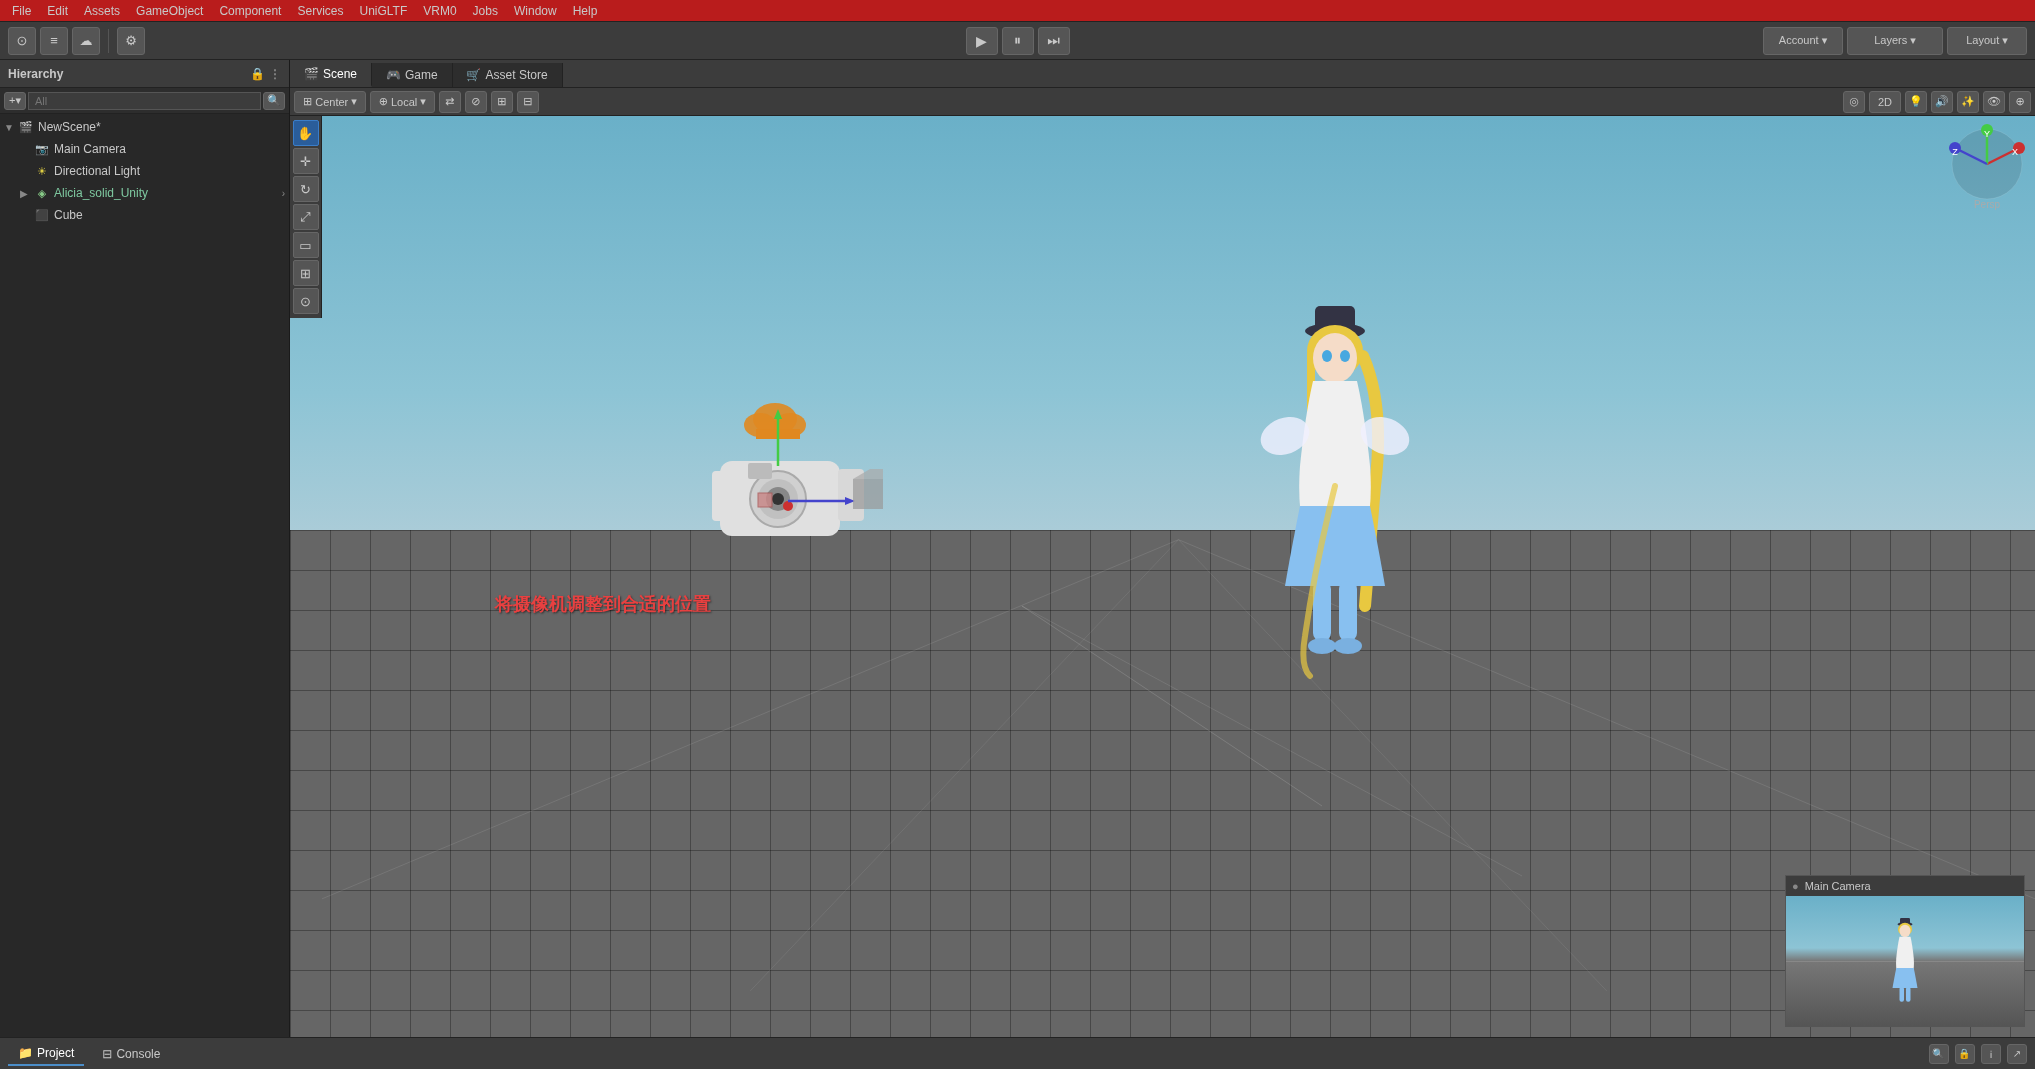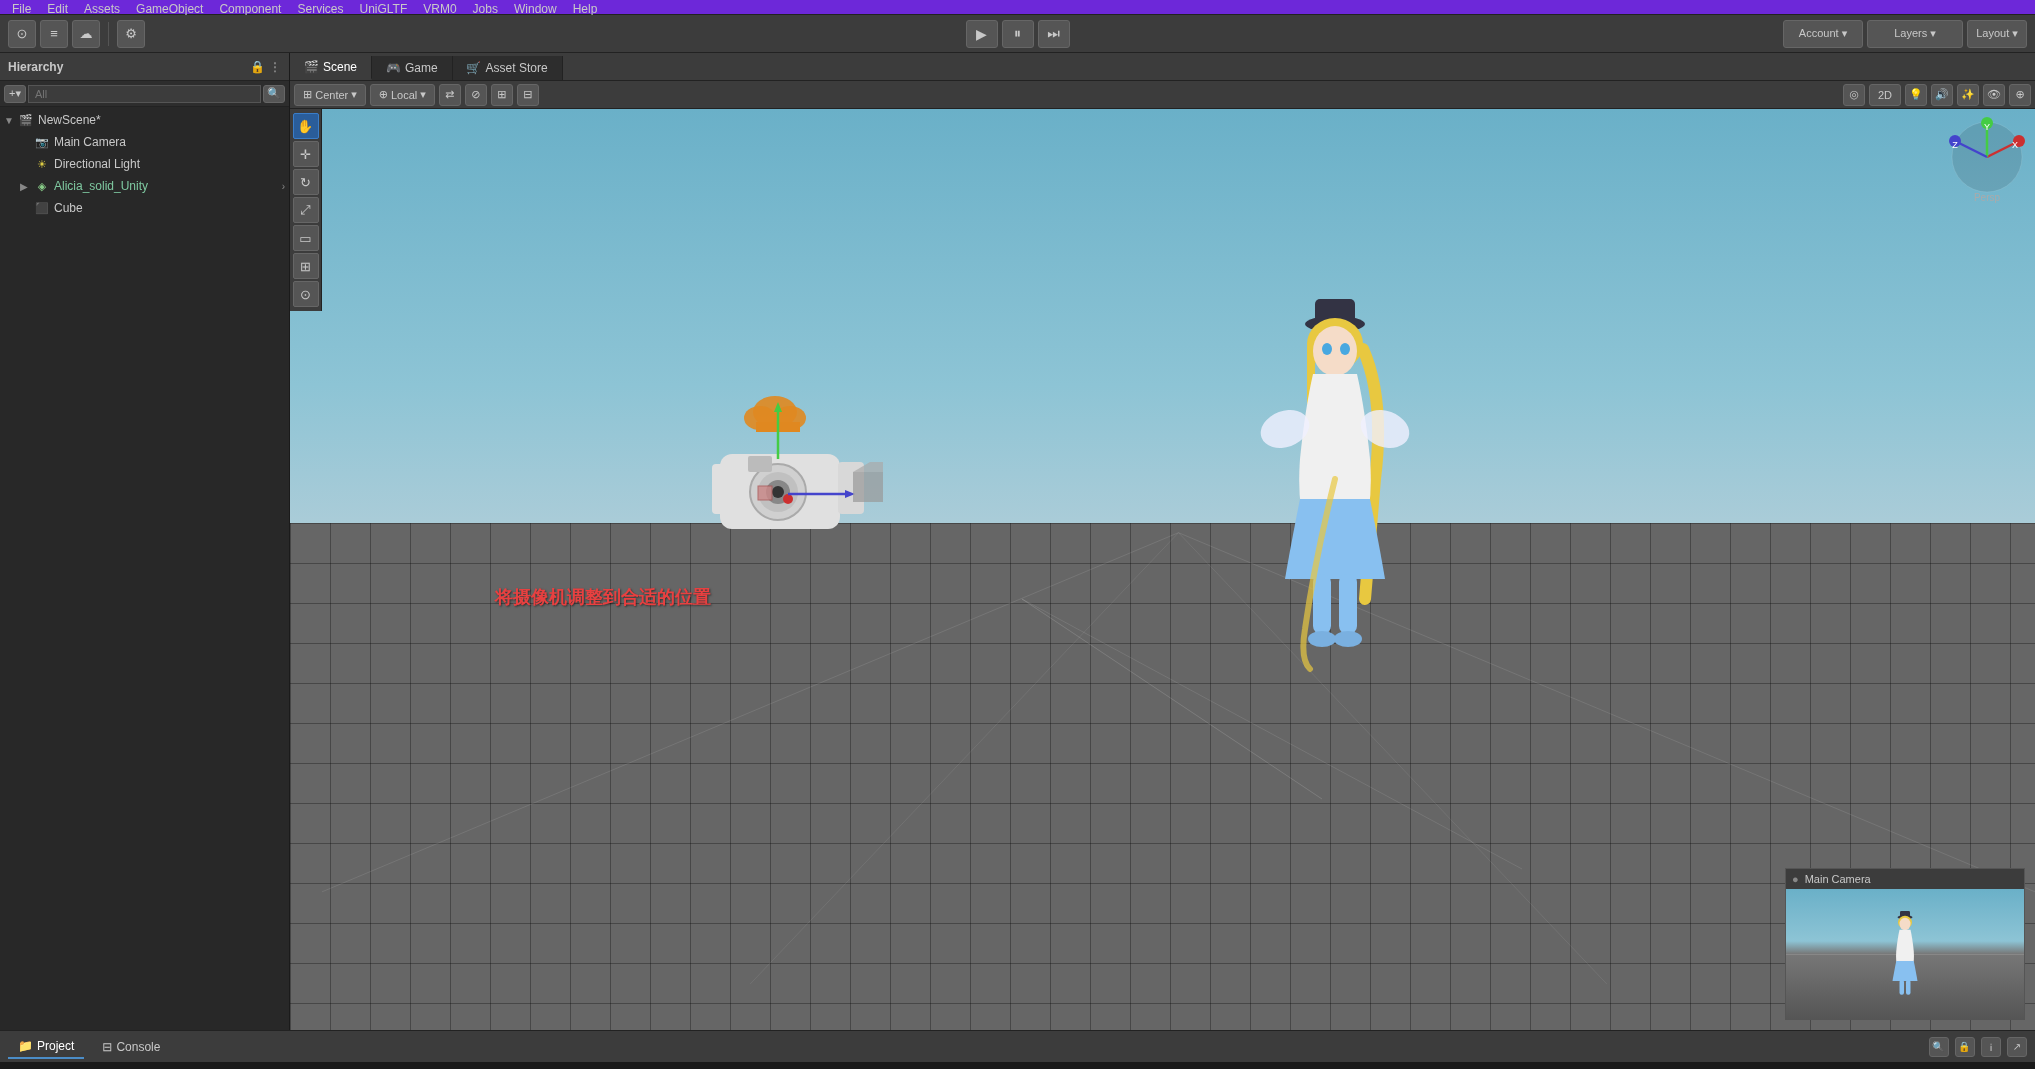--- a/index.html
+++ b/index.html
@@ -9,24 +9,24 @@
       background: #1a1a1a;
       font-family: 'Segoe UI', Arial, sans-serif;
       font-size: 12px;
       color: #c8c8c8;
       overflow: hidden;
       user-select: none;
     }
 
     
     #menu-bar {
-      height: 15px;
-      background: #6d28d9;
-      display: flex;
-      align-items: flex-start;
+      height: 22px;
+      background: #b91c1c;
+      display: flex;
+      align-items: center;
       padding: 0 4px;
       border-bottom: 1px solid #222;
     }
     .menu-item {
       padding: 2px 8px;
       color: #c8c8c8;
       font-size: 12px;
       cursor: pointer;
     }
 
@@ -389,21 +389,21 @@
   <div class="toolbar-separator"></div>
   <div class="toolbar-btn">⚙</div>
   <div id="play-controls">
     <div class="play-btn">▶</div>
     <div class="play-btn">⏸</div>
     <div class="play-btn">⏭</div>
   </div>
   <div class="toolbar-right">
     <div class="toolbar-btn" style="width:80px;font-size:11px;">Account ▾</div>
     <div class="toolbar-btn" style="width:96px;font-size:11px;">Layers ▾</div>
-    <div class="toolbar-btn" style="width:60px;font-size:11px;">Layout ▾</div>
+    <div class="toolbar-btn" style="width:80px;font-size:11px;">Layout ▾</div>
   </div>
 </div>
 
 <div id="main-layout">
 
   <div id="hierarchy">
     <div id="hierarchy-header">
       <span>Hierarchy</span>
       <div style="margin-left:auto;display:flex;gap:4px;">
         <span style="cursor:pointer;color:#888;">🔒</span>

